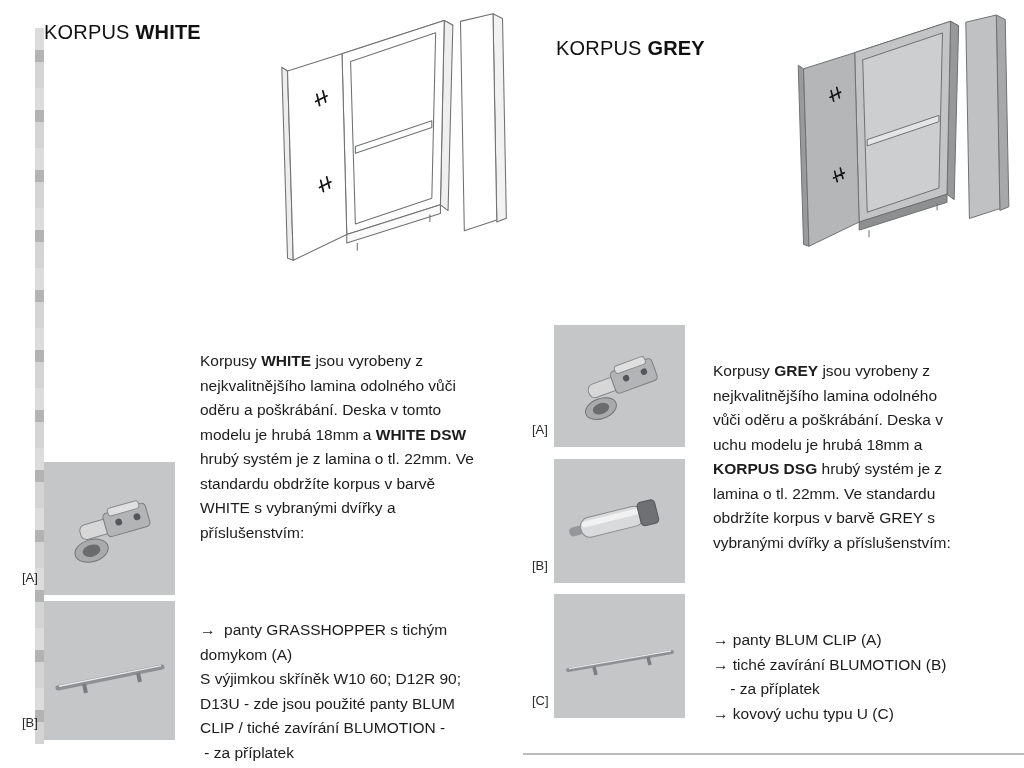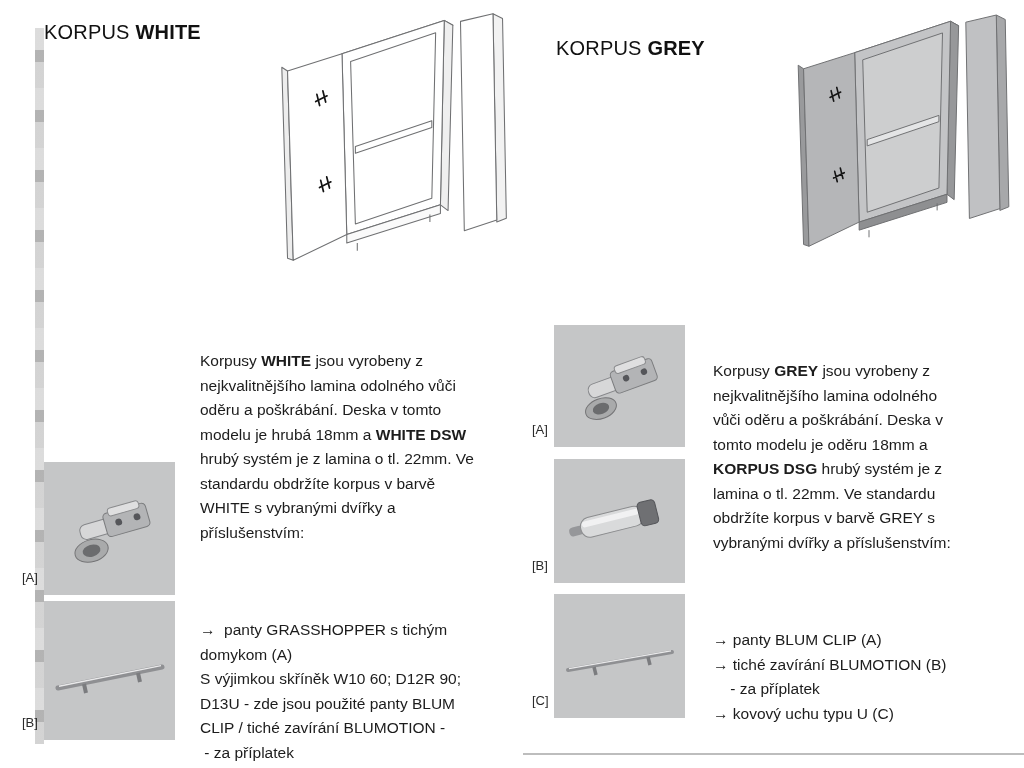--- a/index.html
+++ b/index.html
@@ -165,21 +165,21 @@
         <g class="hinge-mark" transform="translate(66,190) rotate(-14)">
             <path d="M0 2 L13 -1 M3 -5 L3 7 M10 -7 L10 5"></path>
           </g>
       </svg>
     </div>
 
     <div class="abs bodytext body-right">
       <p><span>Korpusy </span><span class="seg-b">GREY</span><span> jsou vyrobeny z
 nejkvalitnějšího lamina odolného
 vůči oděru a poškrábání. Deska v
-tomto modelu je oděru 18mm a
+uchu modelu je hrubá 18mm a
 </span><span class="seg-b">KORPUS DSG</span><span> hrubý systém je z
 lamina o tl. 22mm. Ve standardu
 obdržíte korpus v barvě GREY s
 vybranými dvířky a příslušenstvím:</span></p>
       <p><span>→ panty BLUM CLIP (A)
 → tiché zavírání BLUMOTION (B)
     - za příplatek
 → kovový uchu typu U (C)</span></p>
     </div>
 

